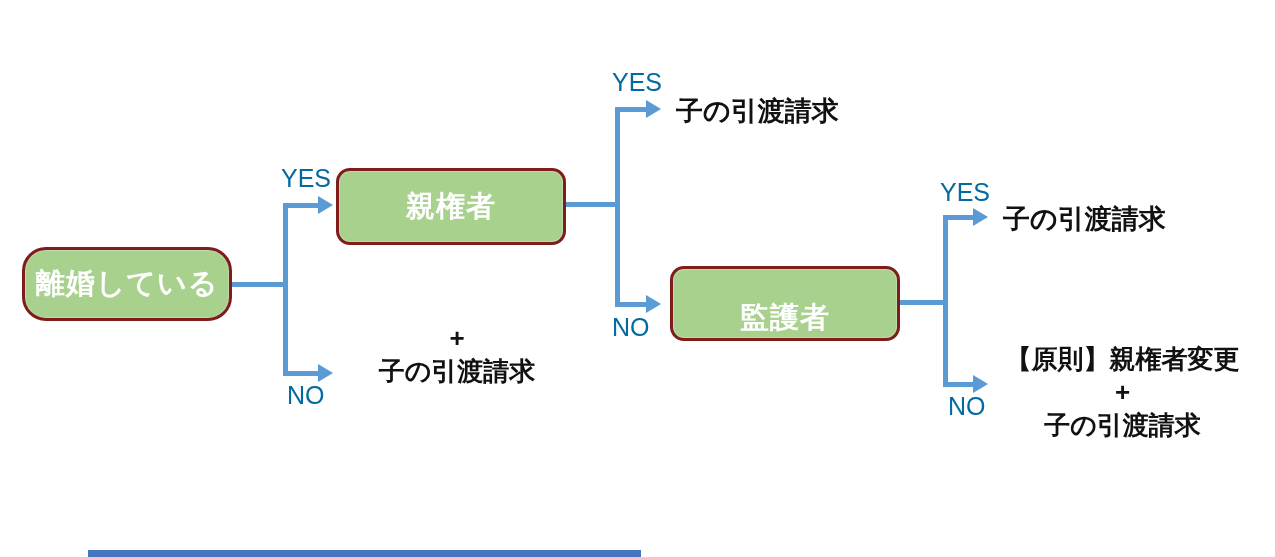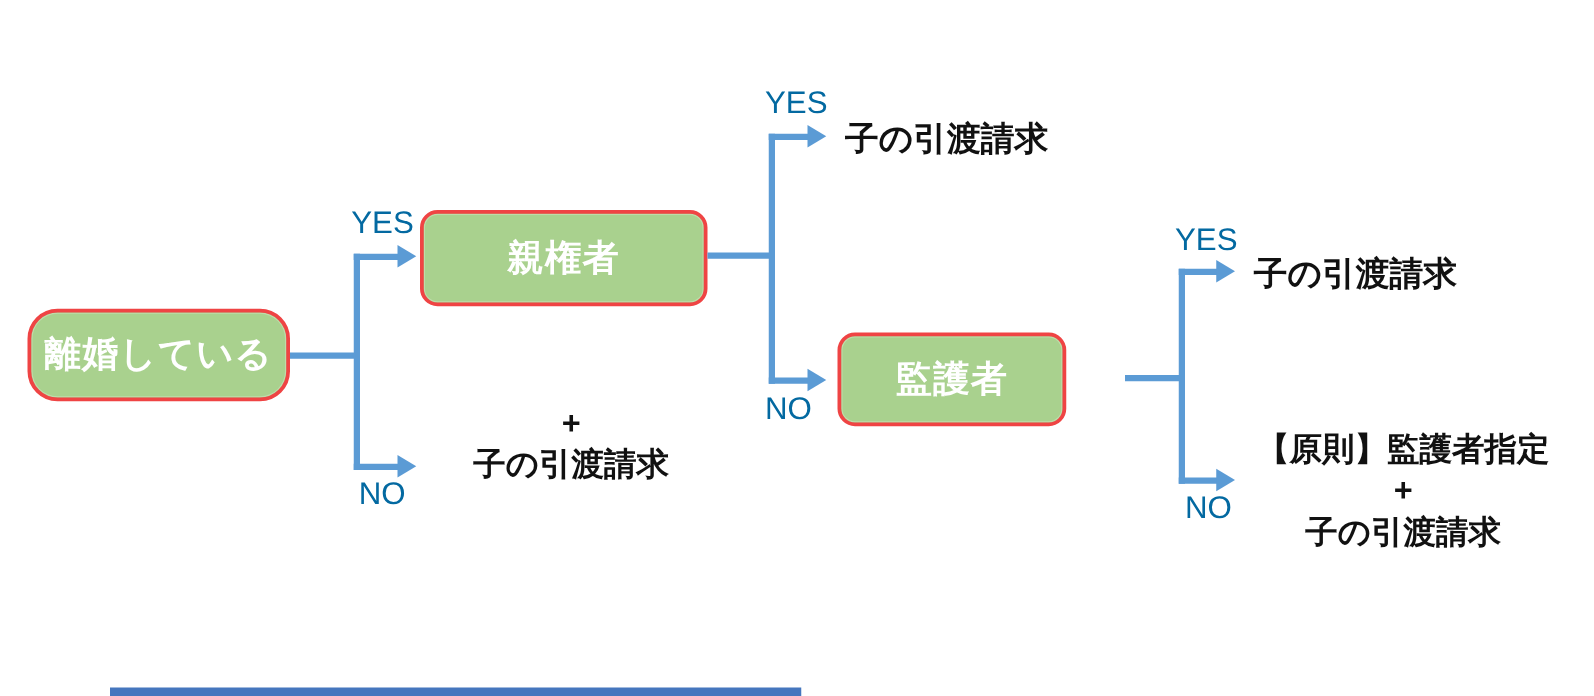--- a/index.html
+++ b/index.html
@@ -6,21 +6,21 @@
   #canvas{
     position:relative;
     width:1275px;height:557px;
     background:#ffffff;
     font-family:"Liberation Sans","DejaVu Sans",sans-serif;
     overflow:hidden;
   }
   .node{
     position:absolute;
     background:#A9D18E;
-    border:3px solid #ef4444;
+    border:3px solid #7f1d1d;
     border-radius:14px;
     box-sizing:border-box;
     display:flex;align-items:center;justify-content:center;
     color:#ffffff;
     font-weight:bold;
     font-size:29px;
     letter-spacing:1px;
     box-shadow:inset 0 0 0 1px rgba(255,255,255,.25);
   }
   .line{position:absolute;background:#5B9BD5;}
@@ -66,21 +66,21 @@
 <div id="canvas">
 
   <div class="node" style="left:22px;top:247px;width:210px;height:74px;border-radius:24px;">
     <span>離婚している</span>
   </div>
 
   <div class="node" style="left:336px;top:168px;width:230px;height:77px;">
     <span>親権者</span>
   </div>
 
-  <div class="node" style="left:670px;top:266px;width:183px;height:75px;">
+  <div class="node" style="left:670px;top:266px;width:230px;height:75px;align-items:flex-end;">
     <span>監護者</span>
   </div>
 
   <div class="line" style="left:232px;top:282px;width:54px;height:5px;"></div>
   <div class="line" style="left:283px;top:203px;width:5px;height:173px;"></div>
   <div class="line" style="left:283px;top:203px;width:37px;height:5px;"></div>
   <div class="arrowhead" style="left:318px;top:196px;"></div>
   <div class="branch-label" style="left:281px;top:166px;">YES</div>
   <div class="line" style="left:283px;top:371px;width:37px;height:5px;"></div>
   <div class="arrowhead" style="left:318px;top:364px;"></div>
@@ -105,20 +105,20 @@
   <div class="line" style="left:943px;top:215px;width:5px;height:172px;"></div>
   <div class="line" style="left:943px;top:215px;width:32px;height:5px;"></div>
   <div class="arrowhead" style="left:973px;top:208px;"></div>
   <div class="branch-label" style="left:940px;top:180px;">YES</div>
   <div class="result" style="left:1003px;top:203px;">子の引渡請求</div>
   <div class="line" style="left:943px;top:382px;width:32px;height:5px;"></div>
   <div class="arrowhead" style="left:973px;top:375px;"></div>
   <div class="branch-label" style="left:948px;top:394px;">NO</div>
 
   <div class="result-block" style="left:995px;top:343px;width:255px;">
-    <div>【原則】監護者指定</div>
+    <div>【原則】親権者変更</div>
     <div>+</div>
     <div>子の引渡請求</div>
   </div>
 
   <div id="bottom-bar"></div>
 
 </div>
 
 </body></html>

